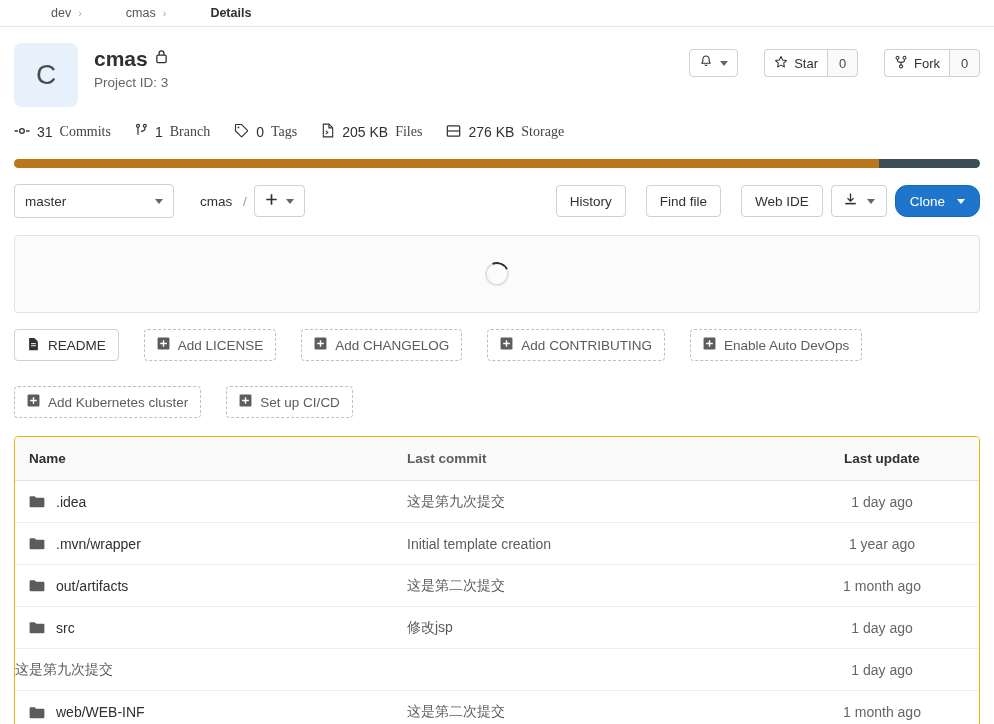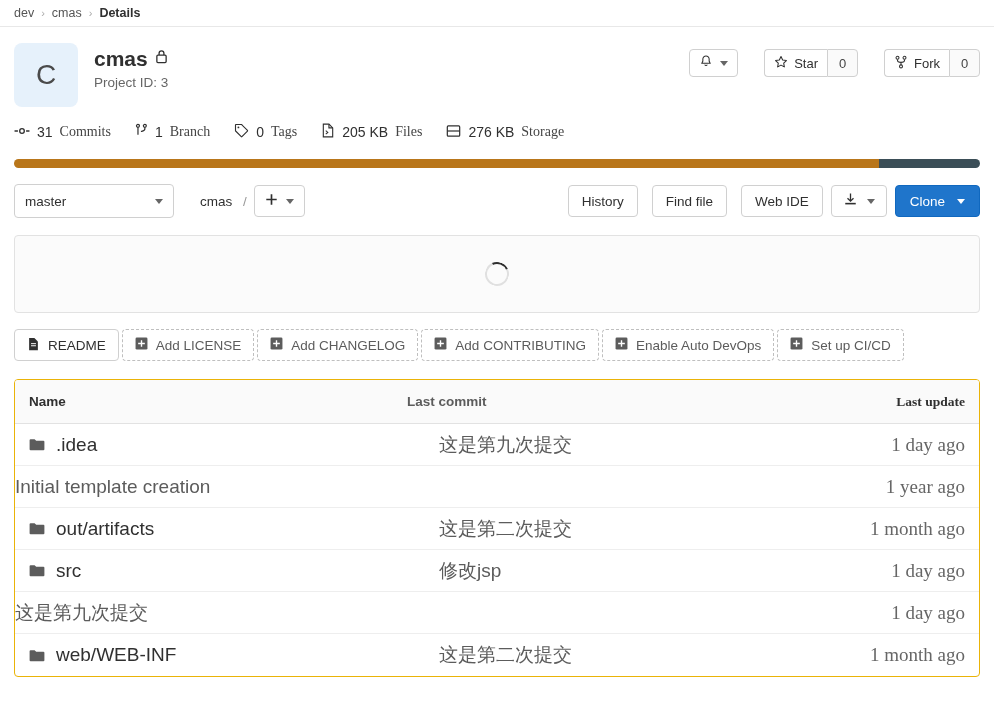--- a/index.html
+++ b/index.html
@@ -15,21 +15,21 @@
 
   
   .breadcrumb {
     height: 27px;
     display: flex; align-items: center;
     padding: 0 14px;
     font-size: 12.5px;
     color: #666;
     border-bottom: 1px solid #e8e8e8;
   }
-  .breadcrumb .crumb { color: #555; }
+  .breadcrumb .crumb { color: #555; margin-left: 37px; }
   .breadcrumb .crumb.current { color: #303030; font-weight: bold; }
   .breadcrumb .sep { margin: 0 7px; color: #aaa; font-size: 11px; }
 
   
   .proj-header {
     display: flex; align-items: flex-start;
     padding: 16px 14px 0 14px;
   }
   .avatar {
     width: 64px; height: 64px;
@@ -107,32 +107,32 @@
   .path-sep { margin: 0 7px; color: #999; }
   .plus-btn {
     display: inline-flex; align-items: center; gap: 8px;
     height: 32px; padding: 0 10px;
     border: 1px solid #d0d0d0; border-radius: 4px; background: #fff; cursor: pointer;
   }
   .spacer { flex: 1 1 auto; }
   .ref-row .tbtn {
     height: 32px; padding: 0 13px; font-size: 13.5px;
     border: 1px solid #d0d0d0; border-radius: 4px; background: #fff;
-    color: #303030; cursor: pointer; margin-left: 14px;
+    color: #303030; cursor: pointer; margin-left: 20px;
     display: inline-flex; align-items: center;
   }
   .dl-btn {
     display: inline-flex; align-items: center; gap: 9px;
     height: 32px; padding: 0 11px; margin-left: 8px;
     border: 1px solid #d0d0d0; border-radius: 4px; background: #fff; cursor: pointer;
   }
   .clone-btn {
     display: inline-flex; align-items: center; gap: 12px;
     height: 32px; padding: 0 14px; margin-left: 8px;
-    border: 1px solid #1068bf; border-radius: 4px;
+    border: 1px solid #1068bf; border-radius: 12px;
     background: #1f75cb; color: #fff; font-size: 13.5px; font-weight: 400;
     cursor: pointer;
   }
 
   
   .loading-panel {
     margin: 17px 14px 0 14px;
     height: 78px;
     border: 1px solid #e2e2e2; border-radius: 4px;
     background: #fbfbfb;
@@ -140,21 +140,21 @@
   }
   .spinner {
     width: 24px; height: 24px; border-radius: 50%;
     border: 2.5px solid #e0e0e0;
     border-top-color: #2e2e2e;
     transform: rotate(20deg);
   }
 
   
   .quick-actions {
-    display: flex; flex-wrap: wrap; gap: 3px;
+    display: flex; flex-wrap: wrap; gap: 25px;
     padding: 16px 14px 0 14px;
   }
   .qa {
     display: inline-flex; align-items: center; gap: 8px;
     height: 32px; padding: 0 12px;
     border: 1px dashed #bfbfbf; border-radius: 4px;
     background: #fff; color: #5c5c5c; font-size: 13.5px; cursor: pointer;
     white-space: nowrap;
   }
   .qa.solid { border: 1px solid #d0d0d0; color: #303030; }
@@ -168,27 +168,26 @@
   .tree-head {
     display: flex; align-items: center;
     height: 44px; background: #fafafa;
     border-bottom: 1px solid #e2e2e2;
     font-size: 13.5px; font-weight: bold; color: #303030;
   }
   .tree-row {
     display: flex; align-items: center;
     height: 42px;
     border-bottom: 1px solid #eee;
-    font-size: 19px;
-    gap: 32px;
+    font-size: 14px;
   }
   .tree-row:last-child { border-bottom: none; }
   .col-name { flex: 0 0 392px; padding-left: 14px; display: flex; align-items: center; gap: 11px; }
   .col-commit { flex: 1 1 auto; color: #5c5c5c; }
-  .col-update { flex: 0 0 180px; text-align: right; padding-right: 14px; color: #666; font-family: Liberation Serif, serif; }
+  .col-update { flex: 0 0 180px; text-align: center; padding-right: 14px; color: #666; }
   .tree-head .col-update { color: #303030; }
   .folder-icon { flex: 0 0 auto; display: inline-flex; }
   .fname { color: #303030; }
 </style>
 </head>
 <body>
 
 <div class="page">
 
   <div class="breadcrumb">
@@ -404,20 +403,29 @@
       </span>
       <span>Enable Auto DevOps</span>
     </div>
     <div class="qa">
       <span>
         <svg width="13" height="13" viewBox="0 0 14 14">
           <rect x="0.6" y="0.6" width="12.8" height="12.8" rx="1.4" fill="#5c5c5c"></rect>
           <path d="M7 3.4v7.2M3.4 7h7.2" stroke="#fff" stroke-width="1.5"></path>
         </svg>
       </span>
+      <span>Add Kubernetes cluster</span>
+    </div>
+    <div class="qa">
+      <span>
+        <svg width="13" height="13" viewBox="0 0 14 14">
+          <rect x="0.6" y="0.6" width="12.8" height="12.8" rx="1.4" fill="#5c5c5c"></rect>
+          <path d="M7 3.4v7.2M3.4 7h7.2" stroke="#fff" stroke-width="1.5"></path>
+        </svg>
+      </span>
       <span>Set up CI/CD</span>
     </div>
   </div>
 
   <div class="tree">
     <div class="tree-head">
       <div class="col-name">Name</div>
       <div class="col-commit">Last commit</div>
       <div class="col-update">Last update</div>
     </div>
@@ -429,20 +437,28 @@
               <path d="M0.6 2.2a1 1 0 0 1 1-1h4l1.6 1.6h7.2a1 1 0 0 1 1 1v7.4a1 1 0 0 1-1 1H1.6a1 1 0 0 1-1-1z" fill="#5c5c5c"></path>
             </svg>
         </span>
         <span class="fname">.idea</span>
       </div>
       <div class="col-commit">这是第九次提交</div>
       <div class="col-update">1 day ago</div>
     </div>
 
     <div class="tree-row">
+      <div class="col-name">
+        <span class="folder-icon">
+          <svg width="16" height="13" viewBox="0 0 16 13">
+              <path d="M0.6 2.2a1 1 0 0 1 1-1h4l1.6 1.6h7.2a1 1 0 0 1 1 1v7.4a1 1 0 0 1-1 1H1.6a1 1 0 0 1-1-1z" fill="#5c5c5c"></path>
+            </svg>
+        </span>
+        <span class="fname">.mvn/wrapper</span>
+      </div>
       <div class="col-commit">Initial template creation</div>
       <div class="col-update">1 year ago</div>
     </div>
 
     <div class="tree-row">
       <div class="col-name">
         <span class="folder-icon">
           <svg width="16" height="13" viewBox="0 0 16 13">
               <path d="M0.6 2.2a1 1 0 0 1 1-1h4l1.6 1.6h7.2a1 1 0 0 1 1 1v7.4a1 1 0 0 1-1 1H1.6a1 1 0 0 1-1-1z" fill="#5c5c5c"></path>
             </svg>

